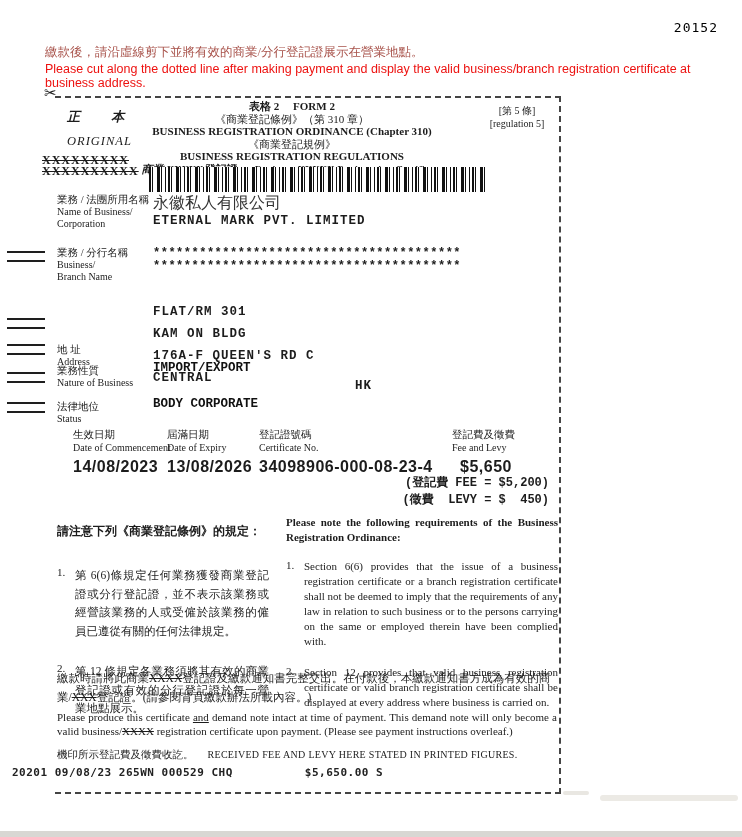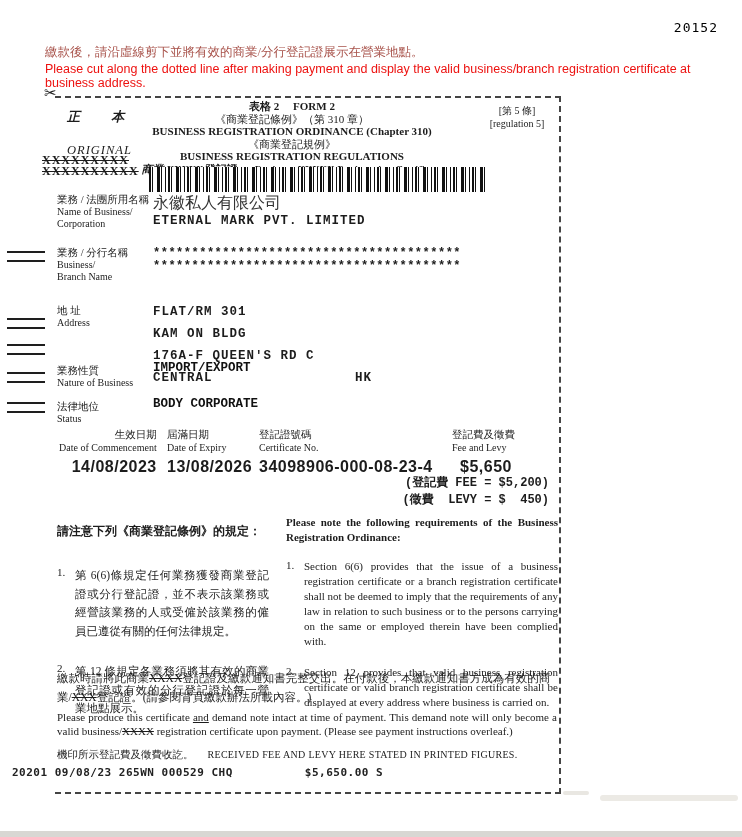--- a/index.html
+++ b/index.html
@@ -14,21 +14,21 @@
   .notice-en{position:absolute;top:62px;left:45px;font-size:12.5px;color:#ed1210;
              font-family:"Liberation Sans",sans-serif;width:680px;}
 
   .scissors{position:absolute;top:84px;left:44px;font-size:15px;color:#222;}
 
   .cert{position:absolute;left:55px;top:96px;width:504px;height:694px;
         border-top:2px dashed #444;border-right:2px dashed #444;border-bottom:2px dashed #444;}
 
   .orig{position:absolute;left:12px;top:10px;}
   .orig-zh{font-style:italic;font-weight:bold;font-size:13px;letter-spacing:14px;}
-  .orig-en{font-style:italic;font-size:12.5px;margin-top:17px;letter-spacing:1px;}
+  .orig-en{font-style:italic;font-size:12.5px;margin-top:8px;letter-spacing:1px;}
 
   .hdr{position:absolute;left:72px;top:2px;width:330px;text-align:center;font-size:11px;line-height:12.5px;}
   .hdr .b{font-weight:bold;}
   .hdr .t{font-weight:bold;font-style:italic;}
 
   .regref{position:absolute;right:6px;top:6px;width:72px;text-align:center;font-size:10px;line-height:13px;}
 
   .voidx{position:absolute;left:-13px;top:57px;font-size:12px;font-weight:bold;line-height:11px;letter-spacing:1px;}
   .voidx div{text-decoration:line-through;}
 
@@ -43,21 +43,21 @@
 
   .name-zh{font-size:16px;line-height:17px;color:#333;font-weight:normal;
            font-family:"Liberation Serif",serif;}
   .name-en{font-family:"Liberation Mono","DejaVu Sans Mono",monospace;font-size:12.5px;font-weight:bold;
            letter-spacing:1px;margin-top:3px;}
 
   .stars{font-family:"Liberation Mono","DejaVu Sans Mono",monospace;font-size:12px;font-weight:bold;line-height:13px;letter-spacing:.5px;}
 
   .addr-line{font-family:"Liberation Mono","DejaVu Sans Mono",monospace;font-size:12.5px;font-weight:bold;
              line-height:22px;letter-spacing:1px;position:relative;}
-  .addr-hk{position:absolute;left:202px;top:0;}
+  .addr-hk{position:absolute;left:202px;top:8px;}
 
   .cols{position:absolute;left:2px;top:330px;width:500px;}
   .col{position:absolute;top:0;}
   .col .clz{font-size:10.5px;line-height:13px;}
   .col .cle{font-size:10px;line-height:13px;}
   .col .clv{font-family:Liberation Sans, sans-serif;font-size:16px;font-weight:bold;
             margin-top:4px;letter-spacing:.5px;}
   .feeline{position:absolute;right:10px;font-family:"Liberation Mono","DejaVu Sans Mono",monospace;
            font-size:12px;font-weight:bold;white-space:pre;}
 
@@ -145,21 +145,21 @@
         <div>Business/</div>
         <div>Branch Name</div>
       </div>
       <div class="val">
         <div class="stars">****************************************</div>
         <div class="stars">****************************************</div>
       </div>
     </div>
 
     <div class="row" style="top:203px;">
-      <div class="lab" style="padding-top:4px;">
+      <div class="lab" style="padding-top:4px;margin-top:39px;">
         <div class="zh">地 址</div>
         <div>Address</div>
       </div>
       <div class="val">
         <div class="addr-line">FLAT/RM 301</div>
         <div class="addr-line">KAM ON BLDG</div>
         <div class="addr-line">176A-F QUEEN'S RD C</div>
         <div class="addr-line">
           <span>CENTRAL</span>
           <span class="addr-hk">HK</span>
@@ -177,21 +177,21 @@
 
     <div class="row" style="top:263px;">
       <div class="lab" style="padding-top:4px;">
         <div class="zh">業務性質</div>
         <div>Nature of Business</div>
       </div>
       <div class="val vmono">IMPORT/EXPORT</div>
     </div>
 
     <div class="cols">
-      <div class="col" style="left:2px;text-align:right;">
+      <div class="col" style="left:16px;">
         <div class="clz">生效日期</div>
         <div class="cle">Date of Commencement</div>
         <div class="clv">14/08/2023</div>
       </div>
       <div class="col" style="left:110px;">
         <div class="clz">屆滿日期</div>
         <div class="cle">Date of Expiry</div>
         <div class="clv">13/08/2026</div>
       </div>
       <div class="col" style="left:202px;">

